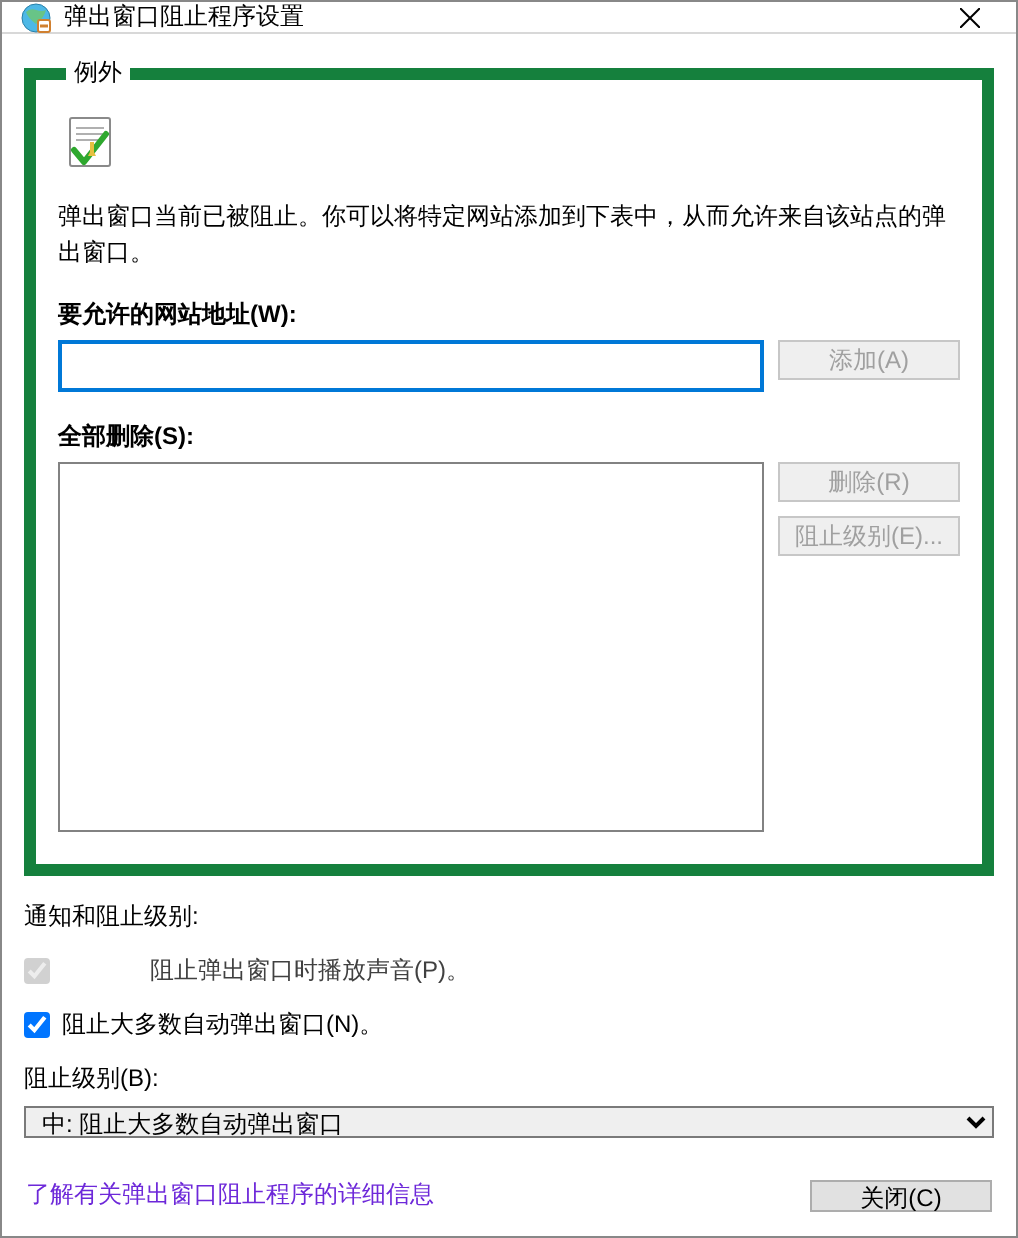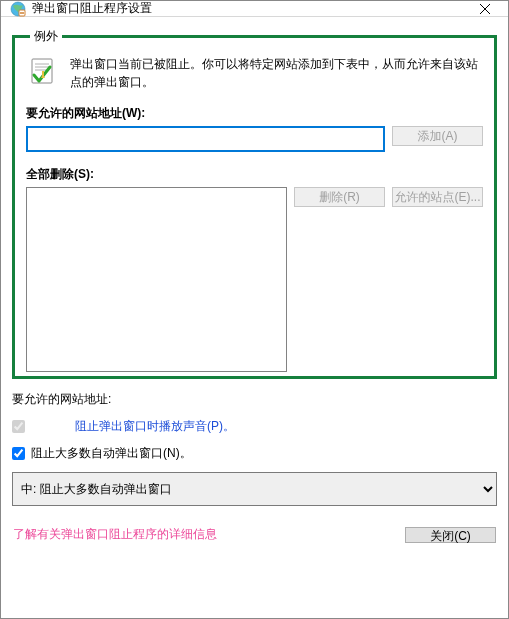--- a/index.html
+++ b/index.html
@@ -6,52 +6,52 @@
     body { background: #fff; width: 509px; height: 619px; border: 1px solid #888; overflow: hidden; }
     
     .titlebar { height: 16px; display: flex; align-items: center; padding-left: 9px; border-bottom: 1px solid #d8d8d8; }
     .title-icon { width: 16px; height: 16px; margin-right: 6px; }
     .title-text { flex: 1; color: #000; }
     .close-btn { width: 46px; height: 31px; display: flex; align-items: center; justify-content: center; cursor: pointer; }
     .close-btn svg { width: 10px; height: 10px; }
     
     .content { padding: 0 11px; }
     
-    fieldset { border: 3px solid #15803d; margin-top: 11px; padding: 10px 11px 4px 11px; position: relative; }
+    fieldset { border: 6px solid #15803d; margin-top: 11px; padding: 10px 11px 16px 11px; position: relative; }
     legend { padding: 0 4px; color: #000; margin-left: 4px; }
     
-    .intro { display: flex; gap: 12px; align-items: flex-start; margin-bottom: 14px; }
+    .intro { display: flex; gap: 12px; align-items: flex-start; margin-bottom: 14px; flex-direction: column; }
     .intro-icon { width: 32px; height: 32px; flex-shrink: 0; }
     .intro-text { line-height: 1.5; }
     
     .field-label { display: block; margin-bottom: 4px; font-weight: bold; }
     
     .addr-row { display: flex; gap: 7px; margin-bottom: 14px; }
     .addr-input { flex: 1; height: 26px; border: 2px solid #0078d7; padding: 0 4px; outline: none; }
     
     .side-btn { width: 91px; height: 20px; border: 1px solid #c7c7c7; background: #efefef; color: #a0a0a0; cursor: default; }
     
     .sites-row { display: flex; gap: 7px; }
     .sites-list { flex: 1; height: 185px; border: 1px solid #828282; background: #fff; }
-    .sites-btns { display: flex; gap: 7px; }
+    .sites-btns { display: flex; flex-direction: column; gap: 7px; }
     
     .section2 { margin-top: 12px; }
     .section-heading { margin-bottom: 10px; }
     
     .chk-row { display: flex; align-items: center; margin-bottom: 10px; }
     .chk { width: 13px; height: 13px; margin-right: 6px; }
     .chk.disabled { accent-color: #888; }
-    .lbl-disabled { color: #1d4ed8; padding-left: 44px; }
+    .lbl-disabled { color: #404040; padding-left: 44px; }
     
     .select-row { margin-top: 2px; }
     .select-label { display: block; margin-bottom: 5px; }
-    .level-select { width: 100%; height: 34px; border: 1px solid #7a7a7a; background: #efefef; padding: 0 4px; }
+    .level-select { width: 100%; height: 16px; border: 1px solid #7a7a7a; background: #efefef; padding: 0 4px; }
     
     .footer { padding: 20px 12px 12px 12px; display: flex; align-items: center; justify-content: space-between; }
-    .learn-link { color: #ec4899; cursor: pointer; }
+    .learn-link { color: #6d28d9; cursor: pointer; }
     .close-button { width: 91px; height: 16px; border: 1px solid #adadad; background: #e1e1e1; cursor: pointer; }
   </style>
 </head>
 <body>
 
 <div class="titlebar">
   <span class="title-icon">
     <svg viewBox="0 0 16 16">
       <circle cx="8" cy="8" r="7" fill="#4db8e6" stroke="#2a7fa8" stroke-width="0.5"></circle>
       <path d="M3 5 Q5 3 8 4 Q11 5 13 4 Q12 8 8 11 Q4 8 3 5 Z" fill="#6fc76f" opacity="0.8"></path>
@@ -92,39 +92,40 @@
     <div class="addr-row">
       <input type="text" class="addr-input" value="" style="">
       <button class="side-btn" disabled="">添加(A)</button>
     </div>
 
     <label class="field-label">全部删除(S):</label>
     <div class="sites-row">
       <div class="sites-list"></div>
       <div class="sites-btns">
         <button class="side-btn" disabled="">删除(R)</button>
-        <button class="side-btn" disabled="">允许的站点(E)...</button>
+        <button class="side-btn" disabled="">阻止级别(E)...</button>
       </div>
     </div>
   </fieldset>
 
   <div class="section2">
-    <div class="section-heading">要允许的网站地址:</div>
+    <div class="section-heading">通知和阻止级别:</div>
 
     <div class="chk-row">
       <input type="checkbox" class="chk disabled" checked="" disabled="" style="">
       <span class="lbl-disabled">阻止弹出窗口时播放声音(P)。</span>
     </div>
 
     <div class="chk-row">
       <input type="checkbox" class="chk" checked="" style="">
       <span>阻止大多数自动弹出窗口(N)。</span>
     </div>
 
     <div class="select-row">
+      <label class="select-label">阻止级别(B):</label>
       <select class="level-select">
         <option>中: 阻止大多数自动弹出窗口</option>
       </select>
     </div>
   </div>
 
 </div>
 
 <div class="footer">
   <span class="learn-link">了解有关弹出窗口阻止程序的详细信息</span>

